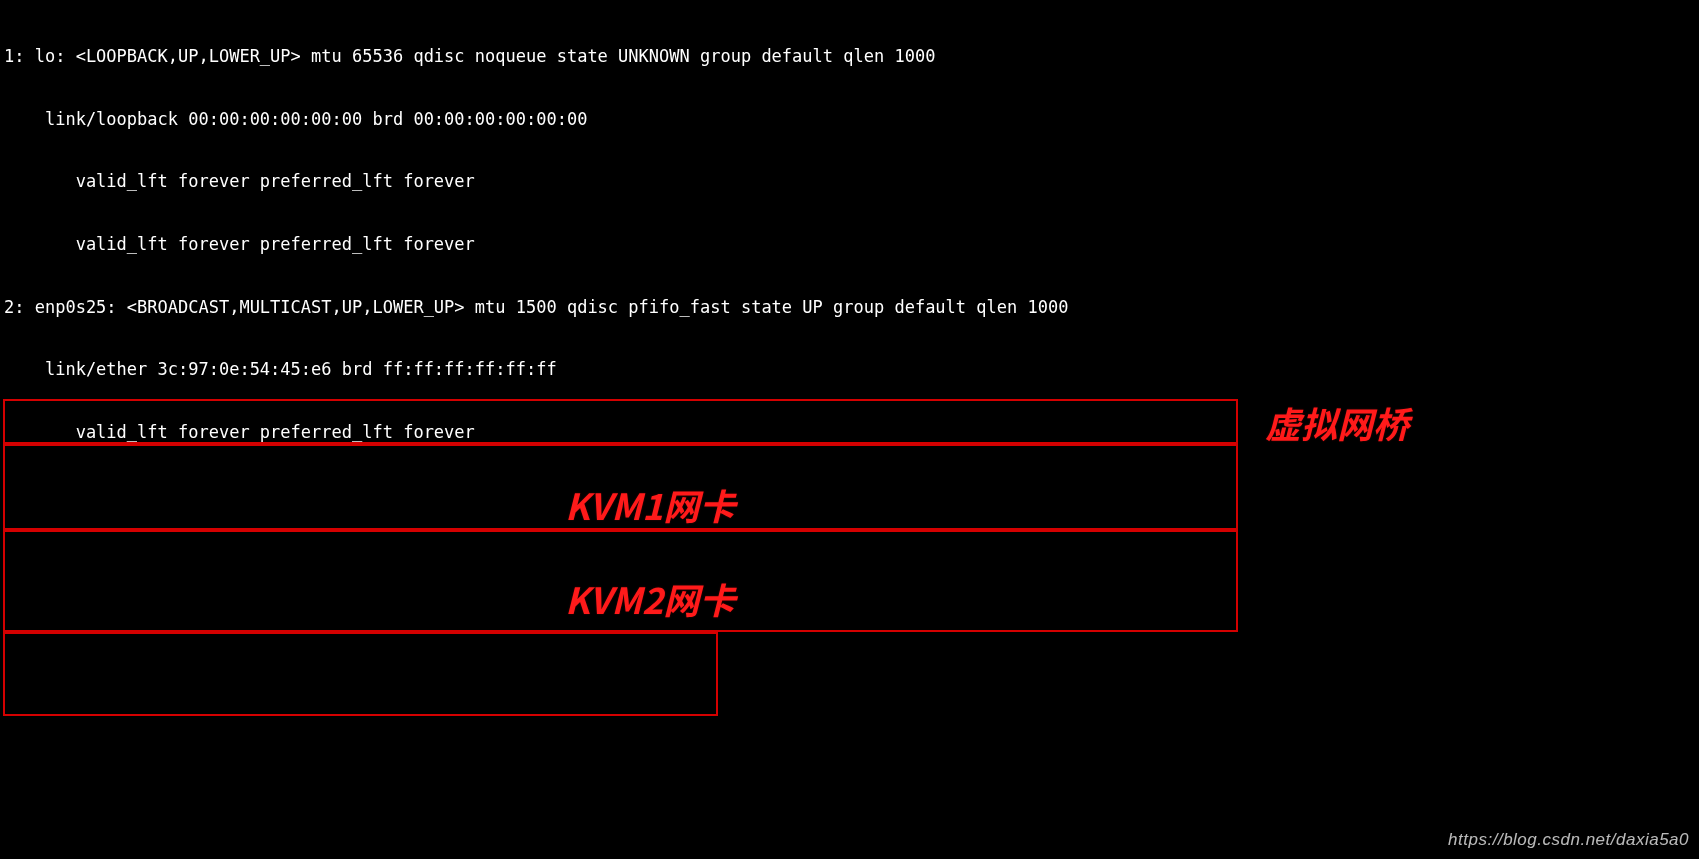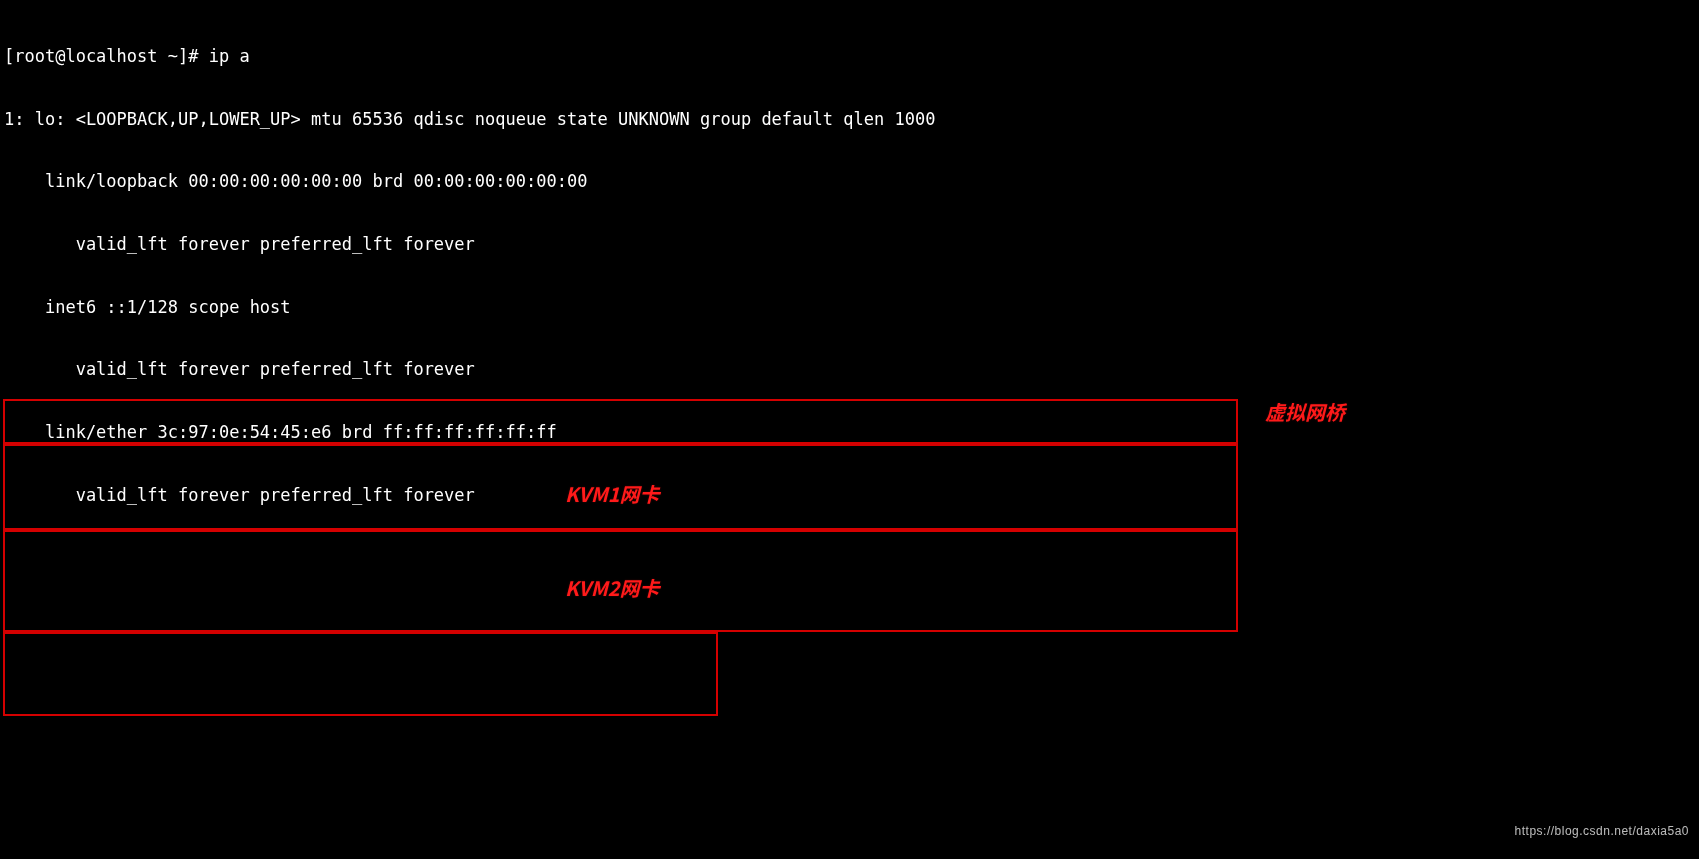--- a/index.html
+++ b/index.html
@@ -26,44 +26,44 @@
     position: absolute;
     border: 2px solid #d40000;
     box-sizing: border-box;
   }
   .annot {
     position: absolute;
     color: #ff1a1a;
     font-family: "SimHei", "Heiti SC", "Noto Sans CJK SC", sans-serif;
     font-weight: 700;
     font-style: italic;
-    font-size: 20px;
+    font-size: 36px;
     text-shadow: 0 0 2px #ff1a1a44;
     text-align: right;
   }
   .watermark {
     position: absolute;
-    bottom: 20px;
+    bottom: 8px;
     right: 10px;
     color: #e8e8e8cc;
     font-family: "Arial", sans-serif;
-    font-size: 12px;
+    font-size: 17px;
     letter-spacing: 0.5px;
+    font-style: italic;
   }
 </style>
 </head>
 <body>
 
 <div class="terminal">
-  <div class="line">[root@localhost ~]# ip a</div>
   <div class="line">1: lo: &lt;LOOPBACK,UP,LOWER_UP&gt; mtu 65536 qdisc noqueue state UNKNOWN group default qlen 1000</div>
   <div class="line">    link/loopback 00:00:00:00:00:00 brd 00:00:00:00:00:00</div>
   <div class="line">       valid_lft forever preferred_lft forever</div>
-  <div class="line">    inet6 ::1/128 scope host</div>
   <div class="line">       valid_lft forever preferred_lft forever</div>
+  <div class="line">2: enp0s25: &lt;BROADCAST,MULTICAST,UP,LOWER_UP&gt; mtu 1500 qdisc pfifo_fast state UP group default qlen 1000</div>
   <div class="line">    link/ether 3c:97:0e:54:45:e6 brd ff:ff:ff:ff:ff:ff</div>
   <div class="line">       valid_lft forever preferred_lft forever</div>
   
   
   
   
   
   
   
   

